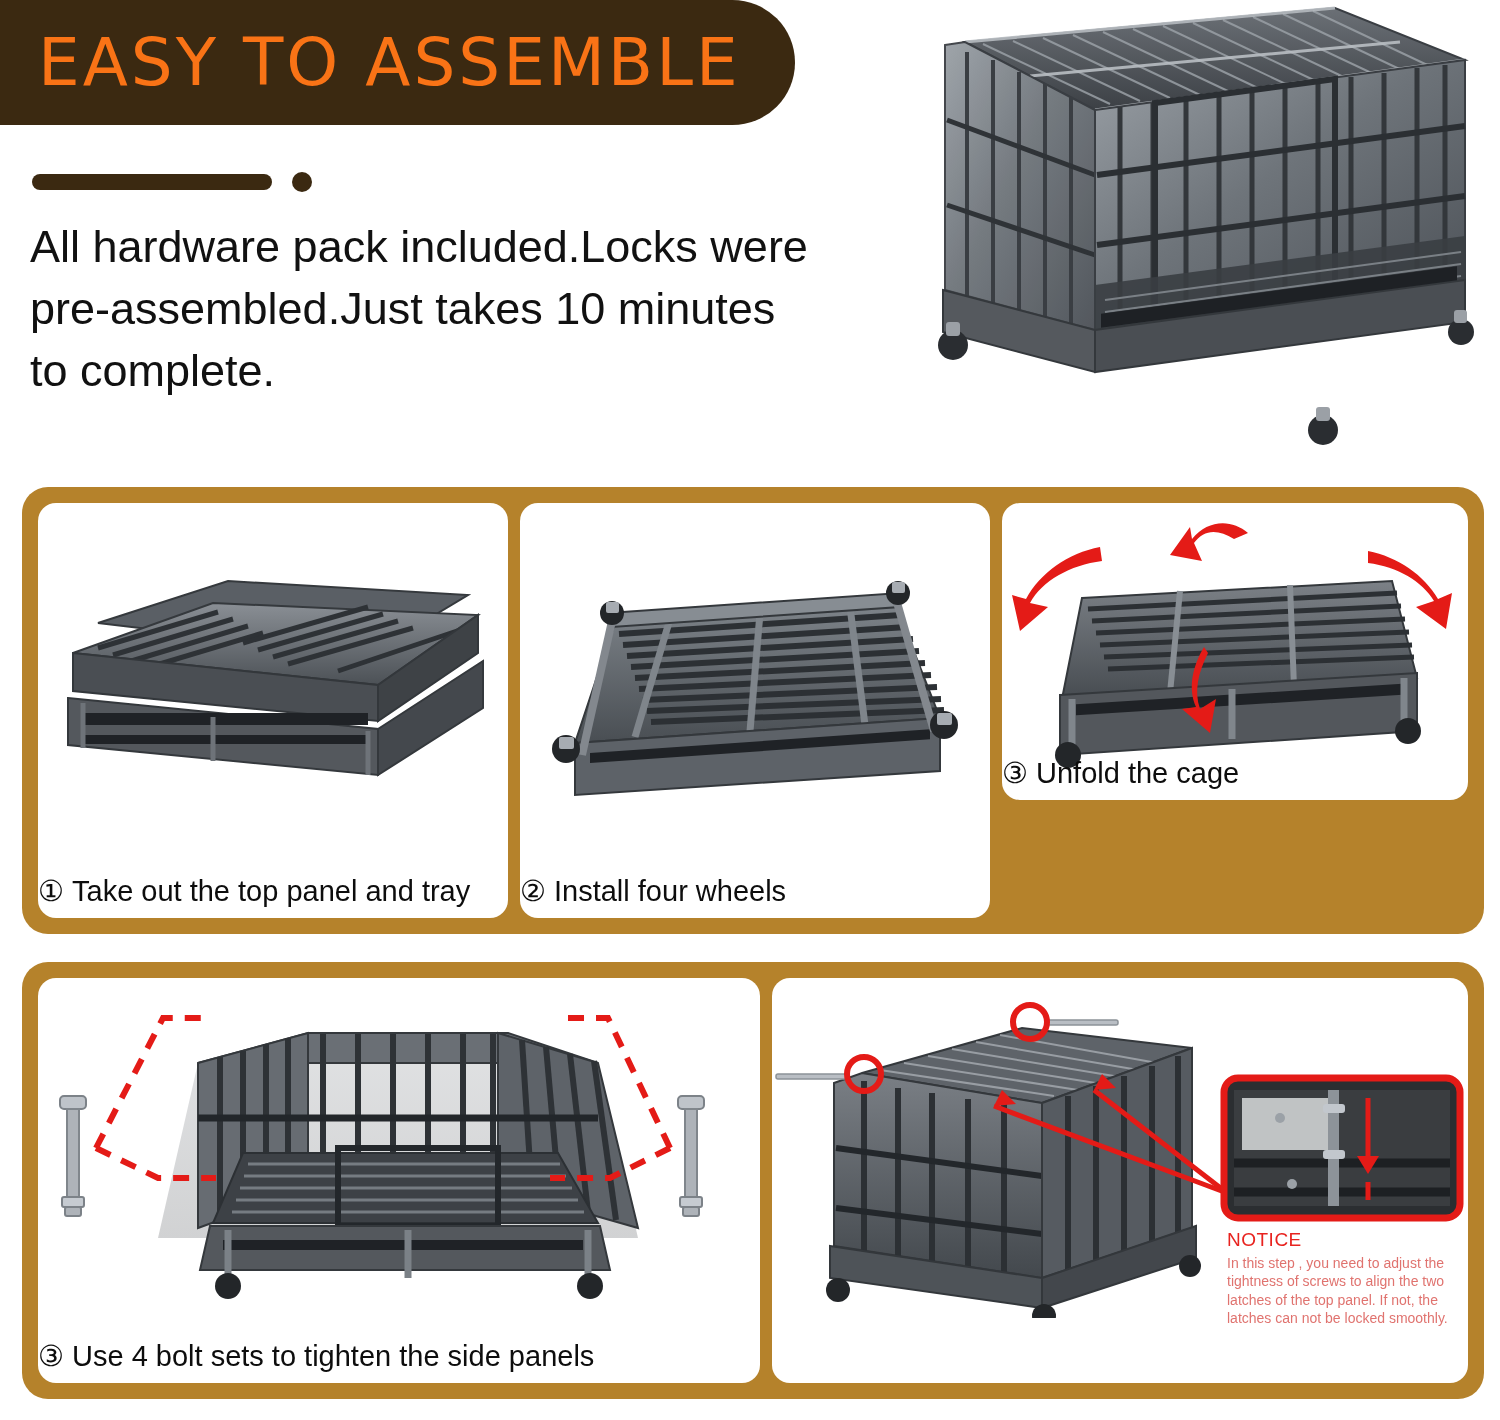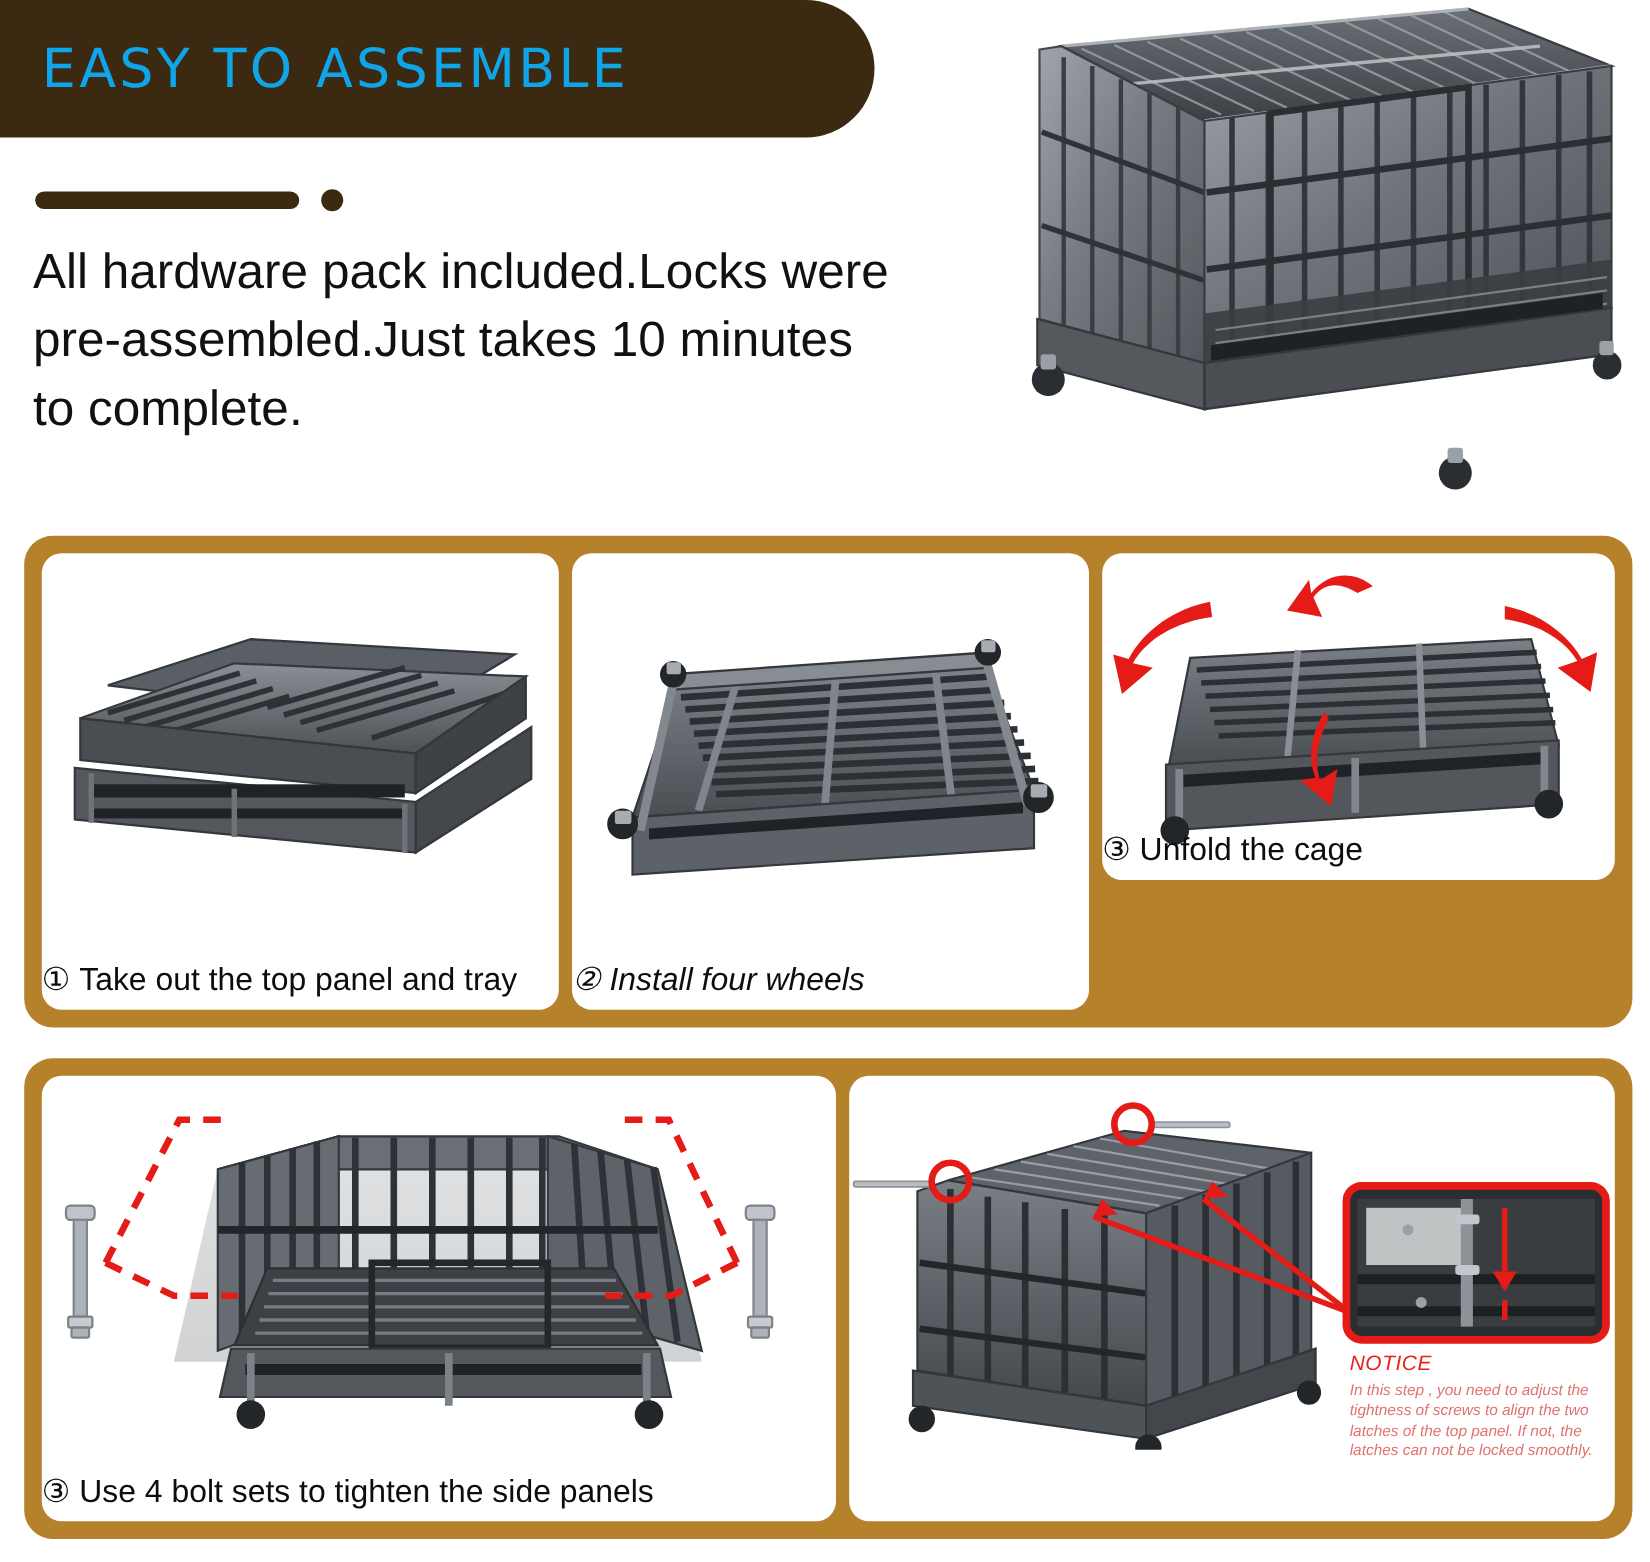--- a/index.html
+++ b/index.html
@@ -13,22 +13,22 @@
   }
 
   
   .banner{
     position:absolute;left:0;top:0;width:795px;height:125px;
     background:#3B2911;
     border-radius:0 70px 70px 0;
     display:flex;align-items:center;
   }
   .banner-title{
-    color:#0ea5e9;
-    font-size:49px;
+    color:#f97316;
+    font-size:66px;
     letter-spacing:3px;
     font-weight:400;
     padding-left:38px;
     font-family:"DejaVu Sans", sans-serif;
     white-space:nowrap;
   }
 
   
   .deco{position:absolute;left:32px;top:172px;display:flex;align-items:center;gap:20px;}
   .deco-bar{width:240px;height:16px;border-radius:8px;background:#3B2911;}
@@ -55,25 +55,25 @@
 
   .card{
     position:absolute;
     background:#ffffff;
     border-radius:18px;
     overflow:hidden;
   }
 
   
   .c1{left:16px;top:16px;width:470px;height:415px;}
-  .c2{left:498px;top:16px;width:470px;height:415px;font-style:italic;}
+  .c2{left:498px;top:16px;width:470px;height:415px;}
   .c3{left:980px;top:16px;width:466px;height:297px;}
   
   .b1{left:16px;top:16px;width:722px;height:405px;}
-  .b2{left:750px;top:16px;width:696px;height:405px;font-style:italic;}
+  .b2{left:750px;top:16px;width:696px;height:405px;}
 
   .card-photo{position:absolute;left:0;top:0;right:0;bottom:66px;}
   .caption{
     position:absolute;left:0;right:0;bottom:10px;
     text-align:left;font-size:29px;color:#0d0d0d;
     white-space:nowrap;
   }
   .caption .num{font-size:29px;margin-right:8px;}
 
   

